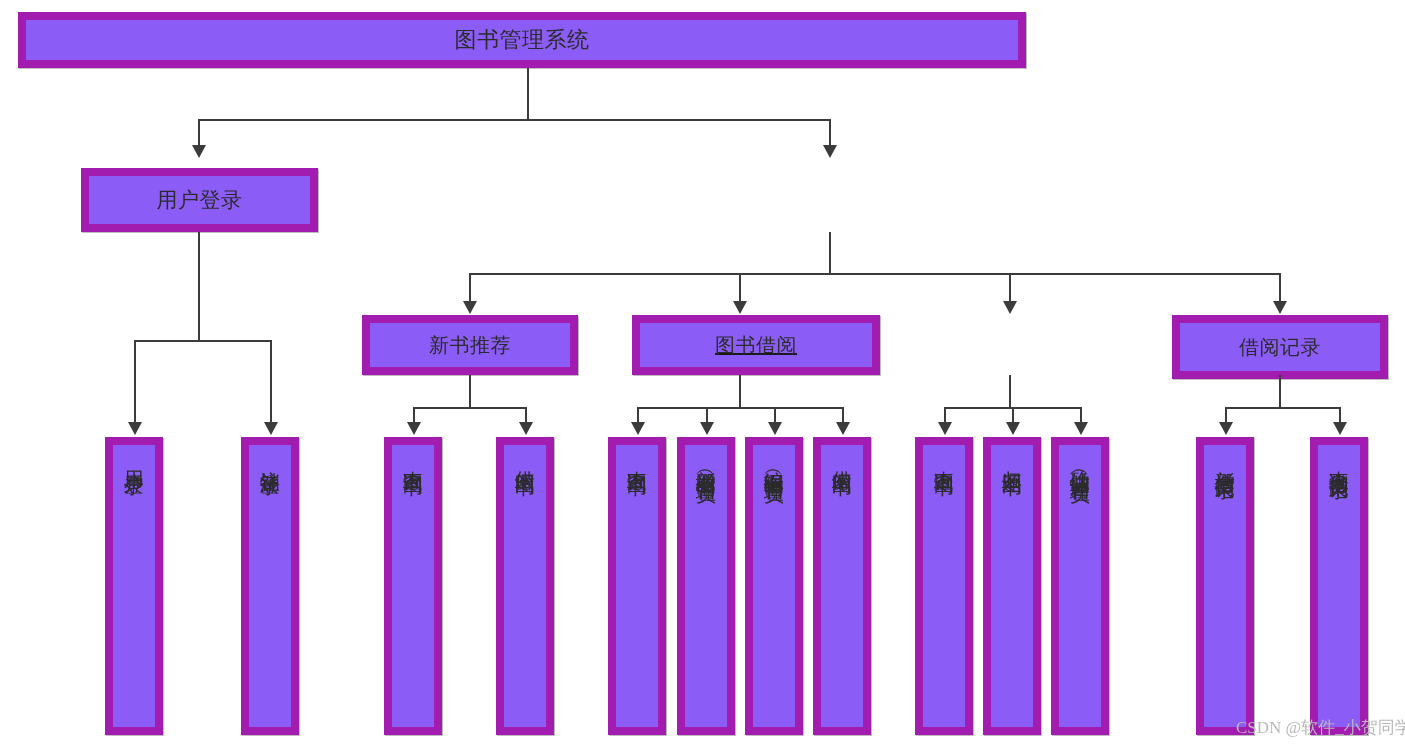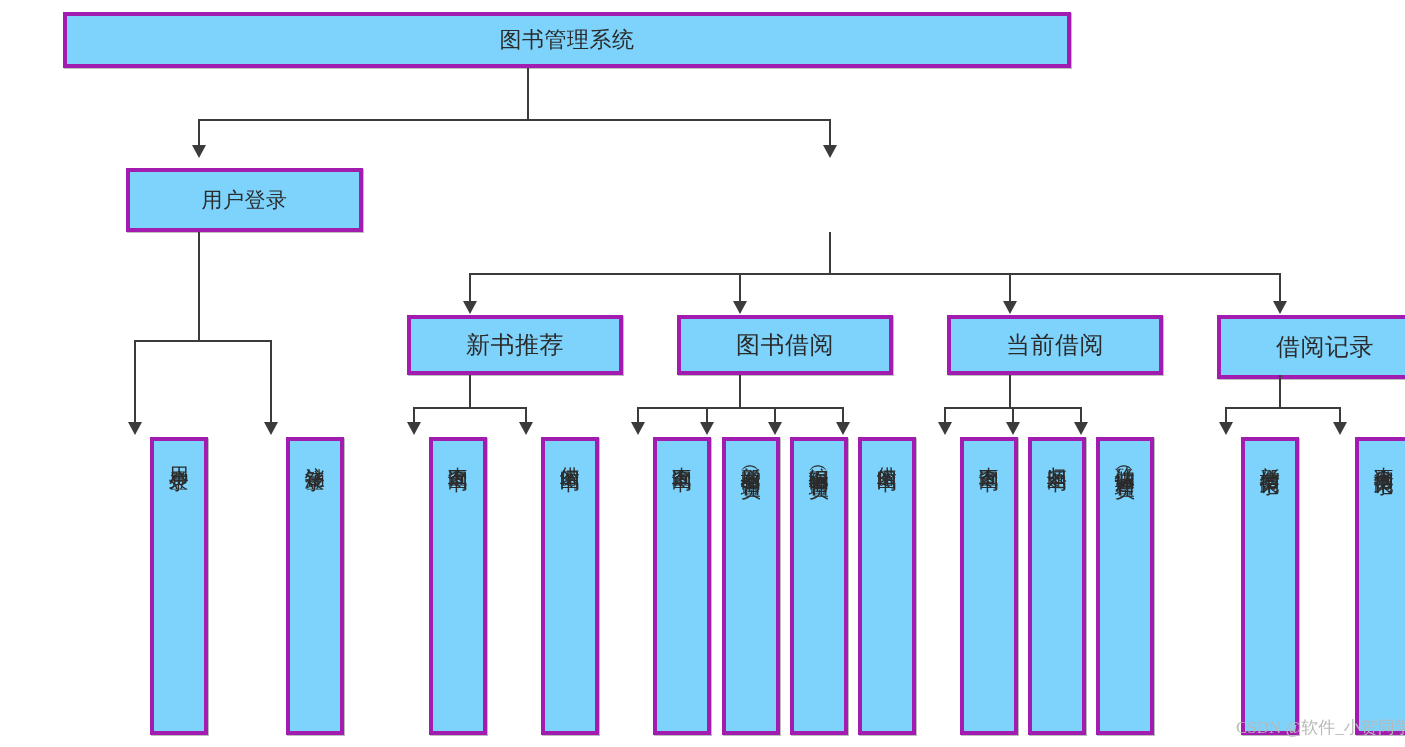--- a/index.html
+++ b/index.html
@@ -16,39 +16,38 @@
     position: relative;
     width: 1405px;
     height: 747px;
     background: #ffffff;
     overflow: hidden;
   }
   
   .node {
     position: absolute;
     box-sizing: border-box;
-    background: #7dd3fc;
-    border: 4px solid #a21caf;
+    background: #8b5cf6;
+    border: 8px solid #a21caf;
     box-shadow: 1px 1px 0 0 #bdbdbd;
     display: flex;
     align-items: center;
     justify-content: center;
-    margin-left: 45px;
   }
   .node-label {
     font-size: 21px;
     line-height: 1.1;
     letter-spacing: 0.5px;
     color: #2b2b2b;
     white-space: nowrap;
     text-align: center;
   }
   .node.level-root .node-label { font-size: 22px; }
   .node.level-2 .node-label   { font-size: 21px; }
-  .node.level-3 .node-label   { font-size: 24px; }
+  .node.level-3 .node-label   { font-size: 20px; }
 
   
   .node.leaf {
     align-items: flex-start;
     justify-content: center;
     padding-top: 10px;
   }
   .node.leaf .node-label {
     writing-mode: vertical-rl;
     text-orientation: upright;
@@ -123,25 +122,22 @@
   <div class="edge v" style="left:739px; top:273px; height:30px;"></div>
   <div class="arrow" style="left:733px; top:301px;"></div>
   <div class="edge v" style="left:1009px; top:273px; height:30px;"></div>
   <div class="arrow" style="left:1003px; top:301px;"></div>
   <div class="edge v" style="left:1279px; top:273px; height:30px;"></div>
   <div class="arrow" style="left:1273px; top:301px;"></div>
 
   <div class="node level-3" style="left:362px; top:315px; width:216px; height:60px;">
     <span class="node-label">新书推荐</span>
   </div>
-  <div class="node level-3" style="left:632px; top:315px; width:216px; height:60px;">
+  <div class="node level-3" style="left:632px; top:315px; width:248px; height:60px;text-decoration:underline;">
     <span class="node-label">图书借阅</span>
-  </div>
-  <div class="node level-3" style="left:902px; top:315px; width:216px; height:60px;">
-    <span class="node-label">当前借阅</span>
   </div>
   <div class="node level-3" style="left:1172px; top:315px; width:216px; height:64px;">
     <span class="node-label">借阅记录</span>
   </div>
 
   <div class="edge v" style="left:469px; top:375px; height:33px;"></div>
   <div class="edge h" style="left:413px; top:407px; width:114px;"></div>
   <div class="edge v" style="left:413px; top:407px; height:17px;"></div>
   <div class="arrow" style="left:407px; top:422px;"></div>
   <div class="edge v" style="left:525px; top:407px; height:17px;"></div>

